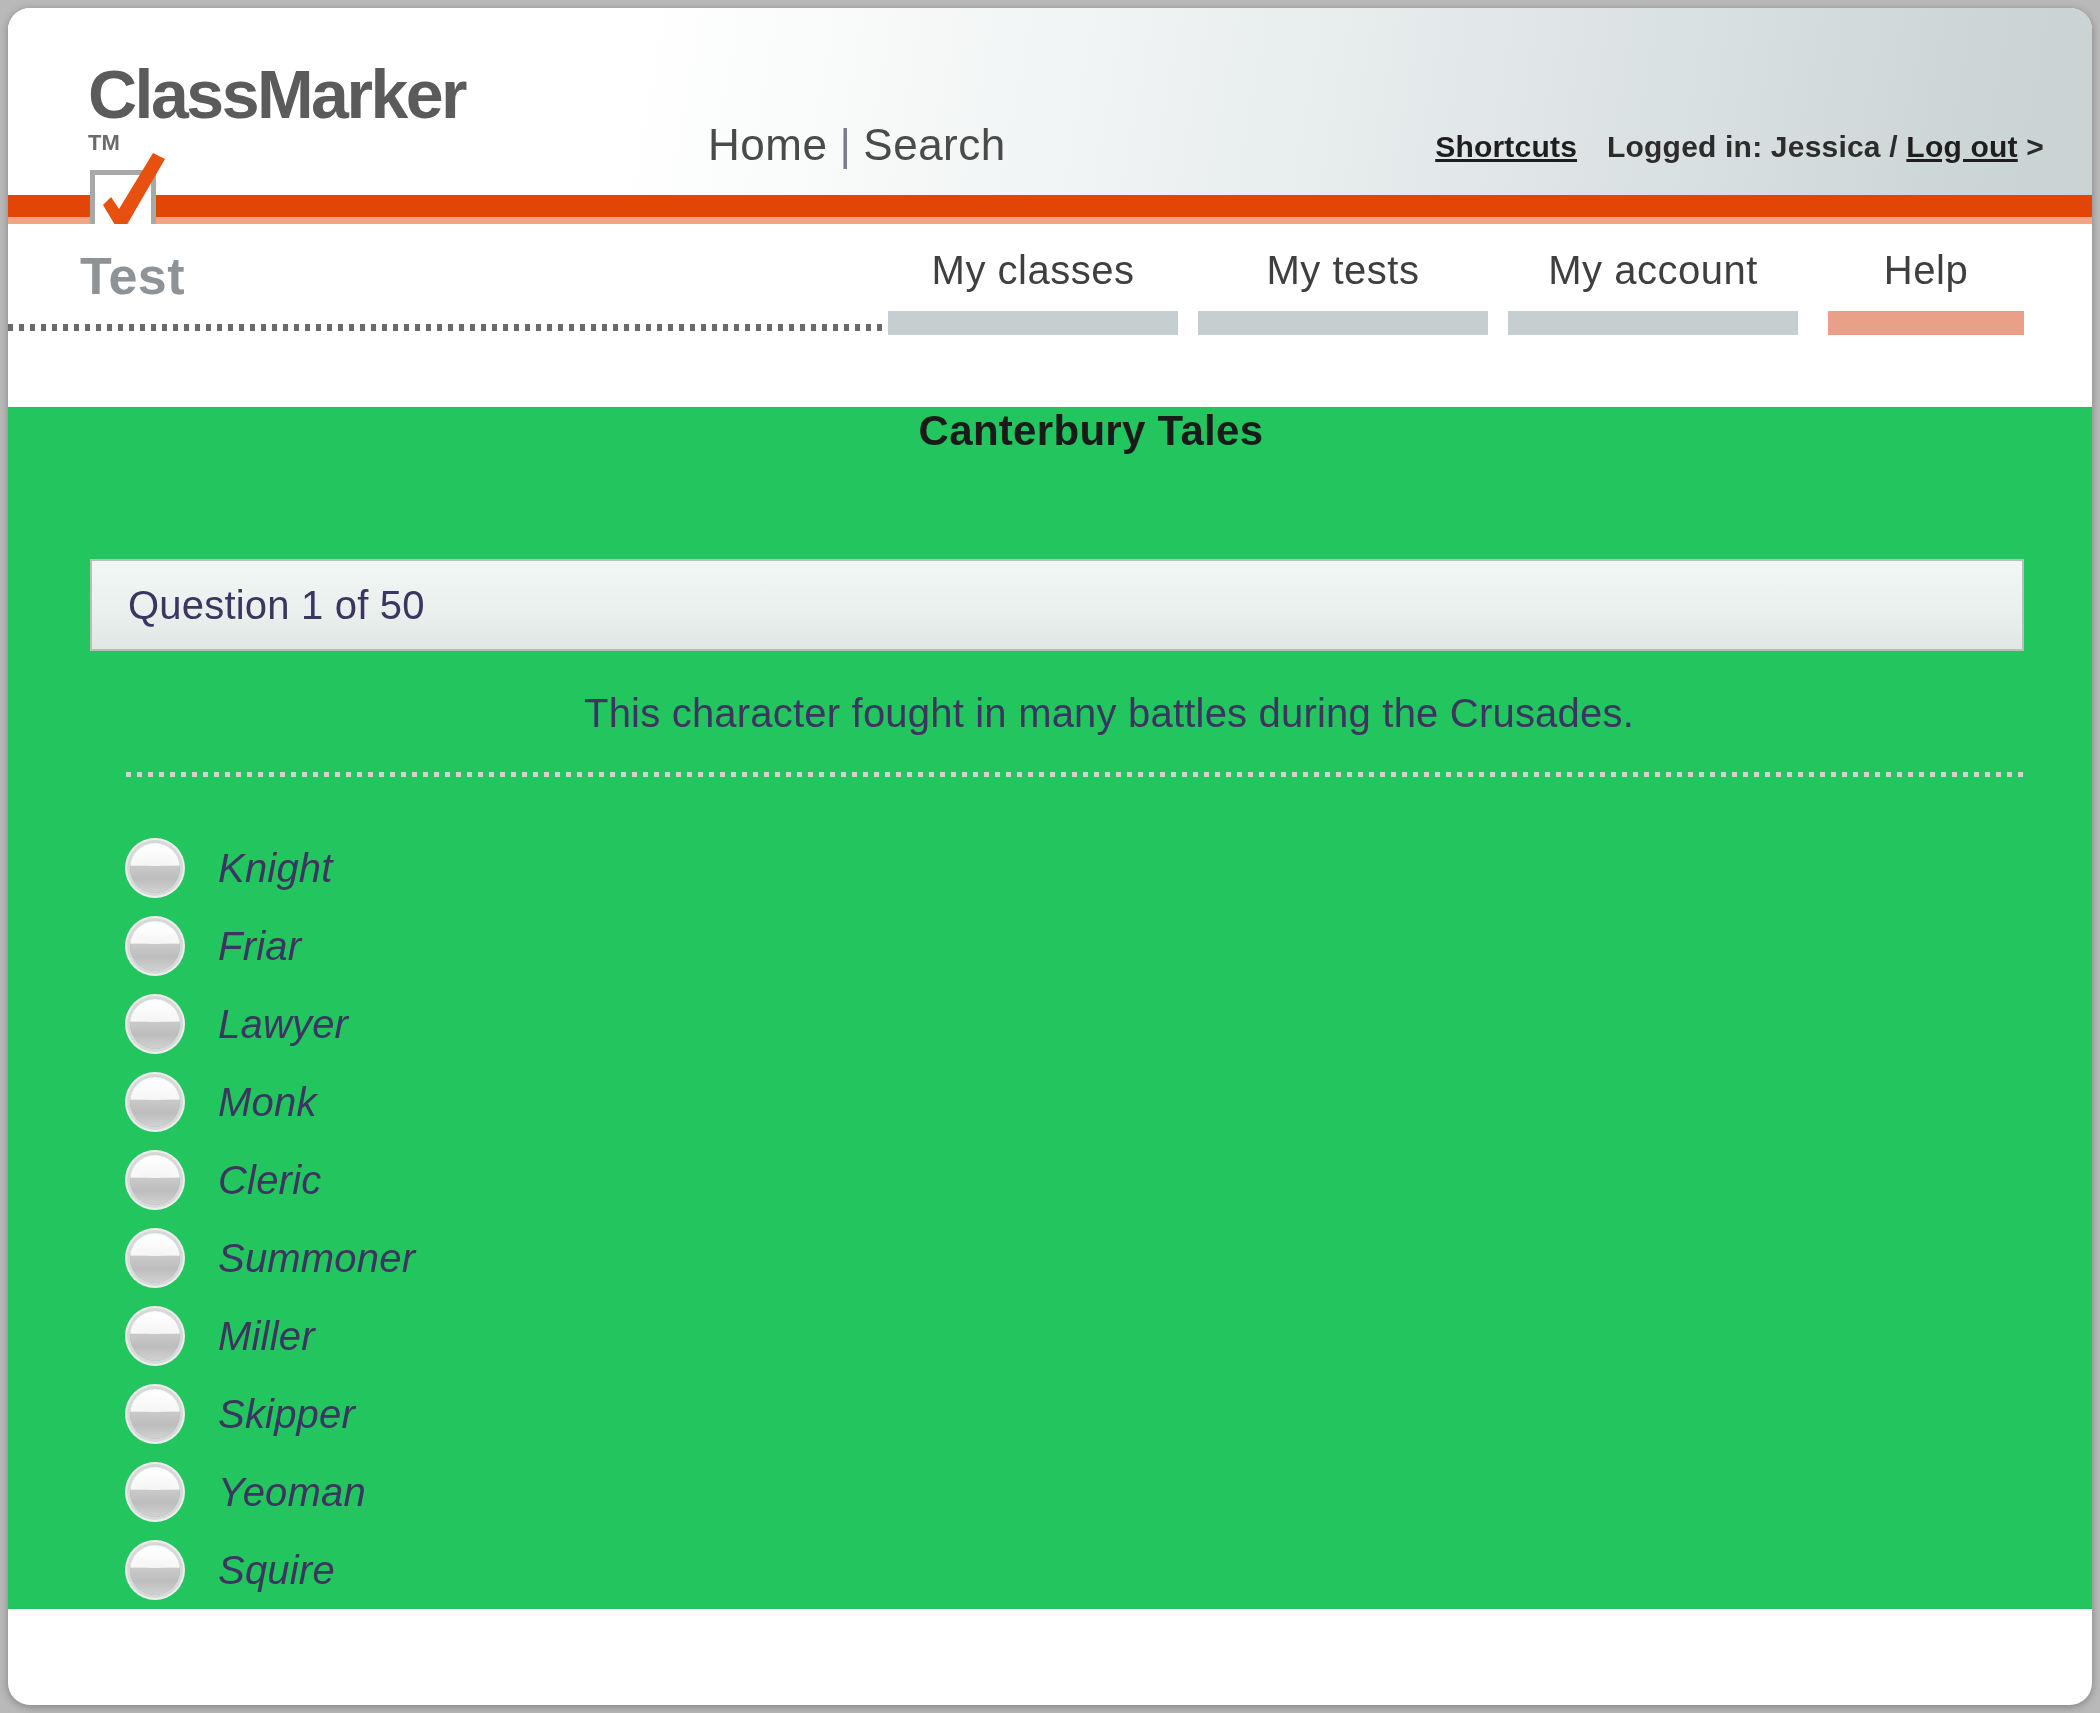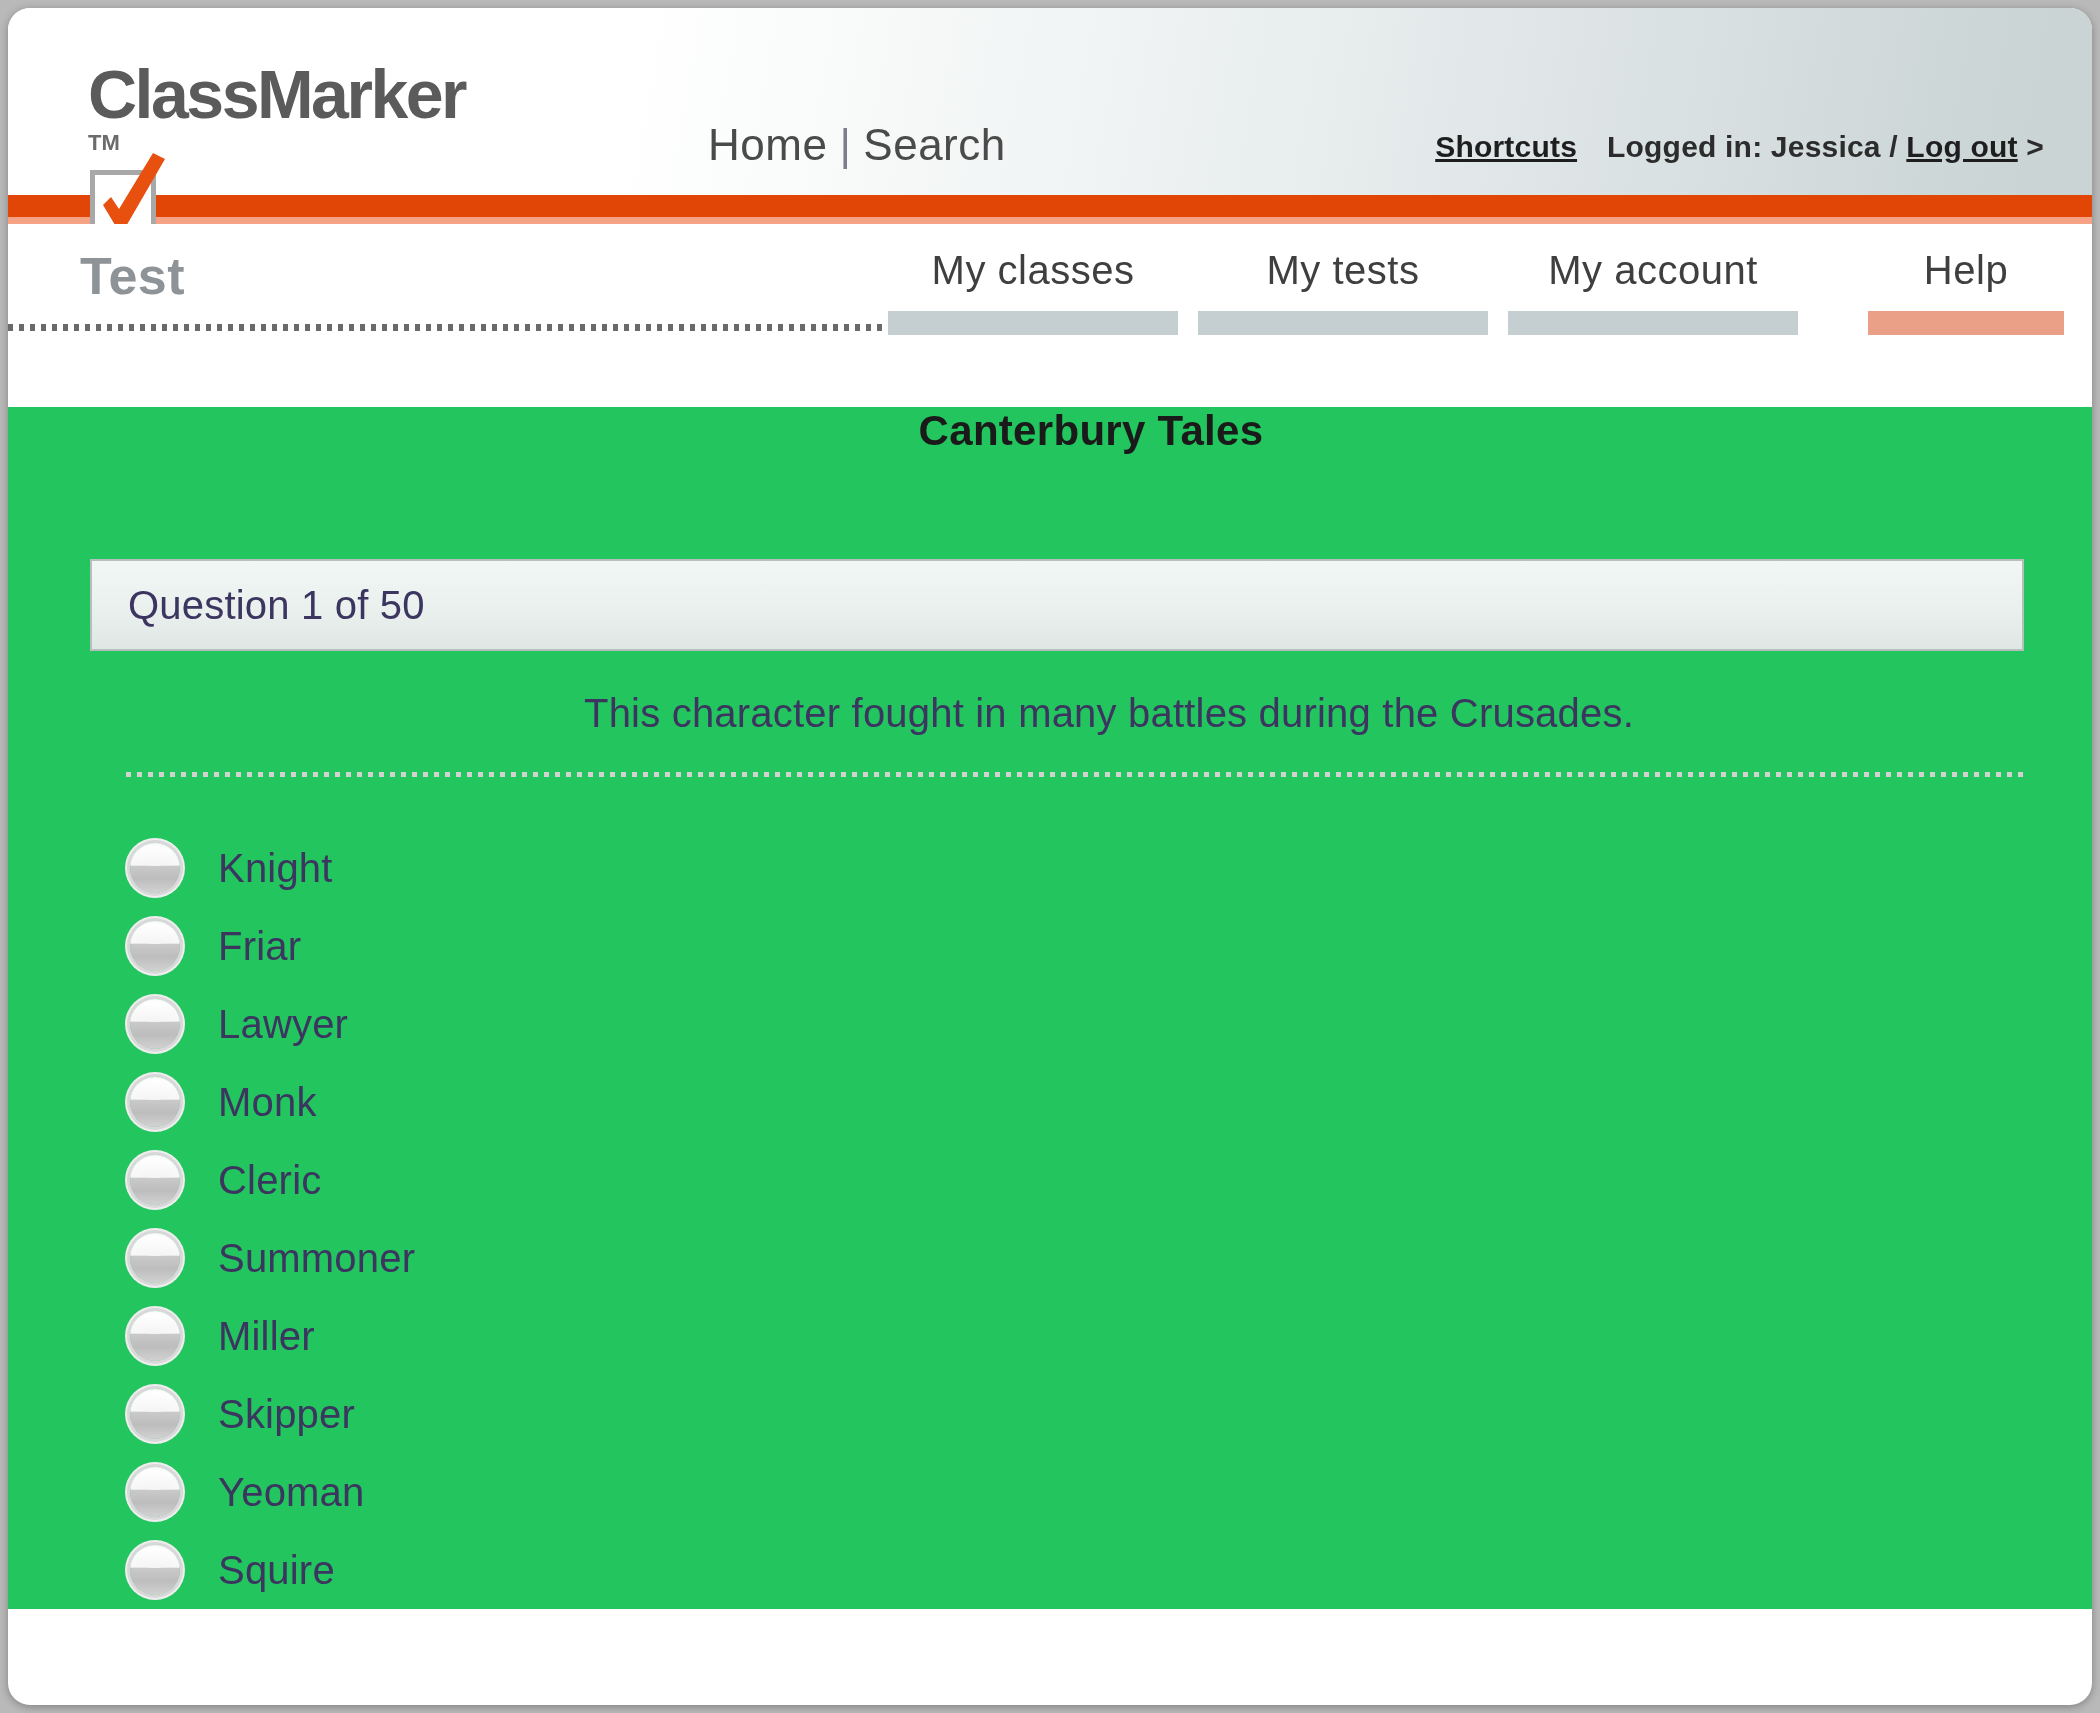--- a/index.html
+++ b/index.html
@@ -150,21 +150,21 @@
   .tab-underline {
     margin-top: 18px;
     height: 24px;
     background: #c5cfd1;
   }
   .tab.is-active .tab-underline { background: #e9a086; }
 
   .tab-0 { left: 0px;   width: 290px; }
   .tab-1 { left: 310px; width: 290px; }
   .tab-2 { left: 620px; width: 290px; }
-  .tab-3 { left: 980px; width: 196px; }
+  .tab-3 { left: 940px; width: 196px; }
 
   
   .content {
     position: relative;
     padding: 0 0 0 0;
     background: #22c55e;
     text-align: center;
   }
 
   .page-title {
@@ -235,20 +235,21 @@
     left: 6px; top: 3px;
     width: 38px; height: 20px;
     border-radius: 50% 50% 45% 45%;
     background: linear-gradient(to bottom, #ffffff 0%, #f4f4f4 100%);
   }
   .option-label {
     margin-left: 38px;
     font-size: 40px;
     color: #3b3560;
     letter-spacing: 0.2px;
+    font-style: italic;
   }
 </style>
 </head>
 <body>
 
 <div class="page-shell">
 
   <div class="top-header">
 
     <div class="logo-block">

